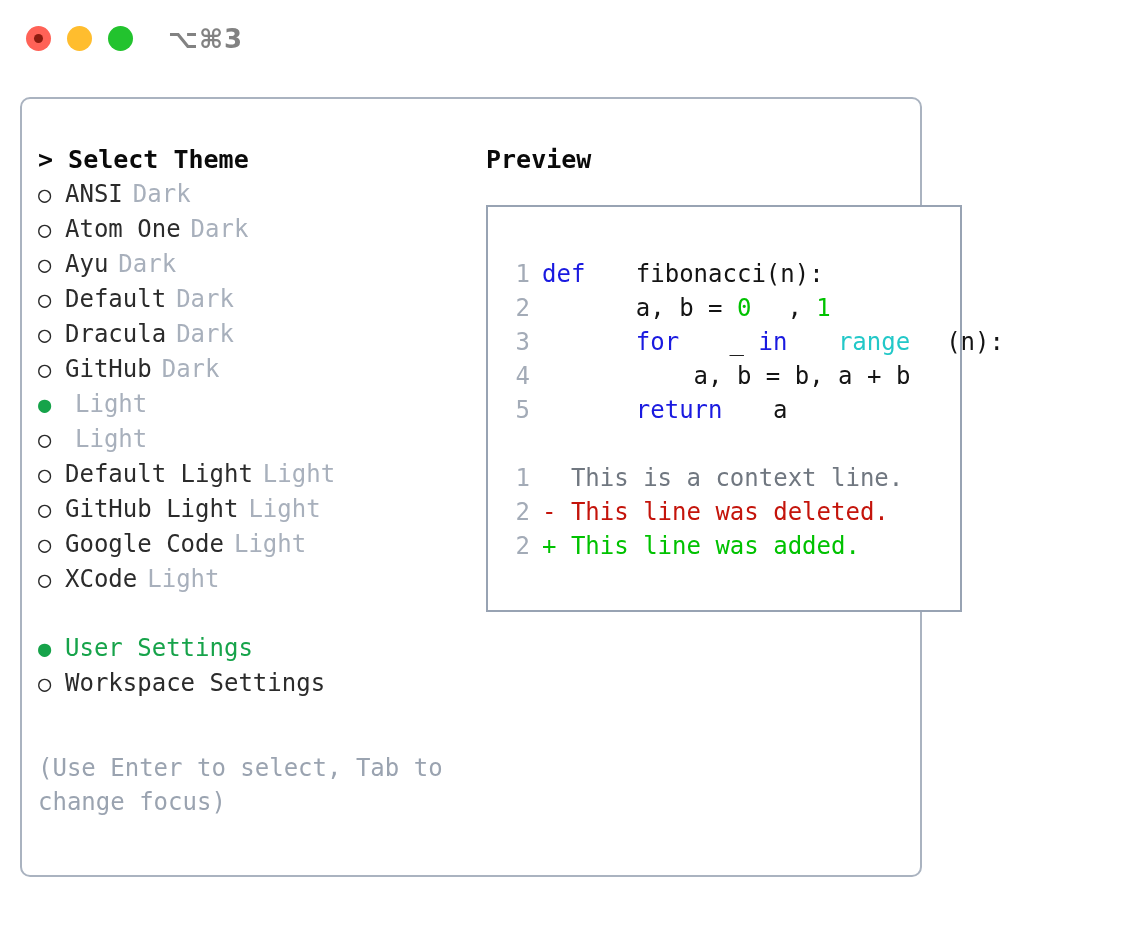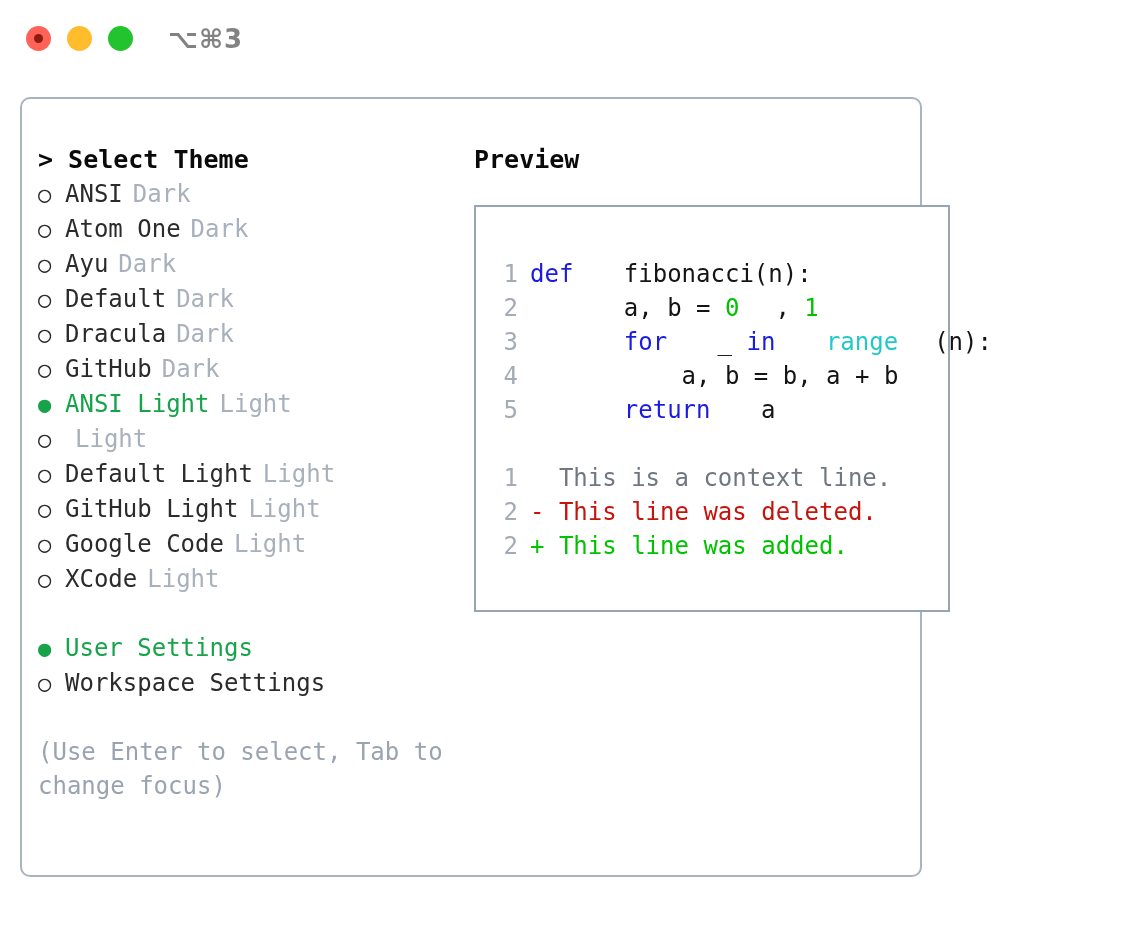--- a/index.html
+++ b/index.html
@@ -91,21 +91,21 @@
   }
 
   .col-left {
     position: absolute;
     left: 16px;
     top: 44px;
     width: 450px;
   }
   .col-right {
     position: absolute;
-    left: 452px;
+    left: 464px;
     top: 44px;
     width: 500px;
   }
 
   
   .heading {
     font-size: 25px;
     font-weight: 700;
     color: #0a0a0a;
     line-height: 34px;
@@ -141,21 +141,21 @@
   .sub-heading {
     font-size: 24px;
     font-weight: 700;
     color: #1a1a1a;
     line-height: 34px;
     padding-left: 27px;
     white-space: pre;
   }
 
   .hint {
-    margin-top: 34px;
+    margin-top: 50px;
     font-size: 24px;
     line-height: 34px;
     color: #9aa3b0;
     width: 420px;
     white-space: normal;
   }
 
   
   .preview-title {
     font-size: 25px;
@@ -222,21 +222,21 @@
       <div class="col-left">
         <div class="heading">&gt; Select Theme</div>
 
         <div id="theme-list">
             <div class="option-row"><span class="marker">○</span><span class="opt-name">ANSI</span><span class="opt-kind">Dark</span></div>
             <div class="option-row"><span class="marker">○</span><span class="opt-name">Atom One</span><span class="opt-kind">Dark</span></div>
             <div class="option-row"><span class="marker">○</span><span class="opt-name">Ayu</span><span class="opt-kind">Dark</span></div>
             <div class="option-row"><span class="marker">○</span><span class="opt-name">Default</span><span class="opt-kind">Dark</span></div>
             <div class="option-row"><span class="marker">○</span><span class="opt-name">Dracula</span><span class="opt-kind">Dark</span></div>
             <div class="option-row"><span class="marker">○</span><span class="opt-name">GitHub</span><span class="opt-kind">Dark</span></div>
-            <div class="option-row selected"><span class="marker sel">●</span><span class="opt-name">ANSI Light</span><span class="opt-kind">Light</span></div>
+            <div class="option-row selected"><span class="marker sel">●</span><span class="opt-kind">Light</span></div>
             <div class="option-row"><span class="marker">○</span><span class="opt-kind">Light</span></div>
             <div class="option-row"><span class="marker">○</span><span class="opt-name">Default Light</span><span class="opt-kind">Light</span></div>
             <div class="option-row"><span class="marker">○</span><span class="opt-name">GitHub Light</span><span class="opt-kind">Light</span></div>
             <div class="option-row"><span class="marker">○</span><span class="opt-name">Google Code</span><span class="opt-kind">Light</span></div>
             <div class="option-row"><span class="marker">○</span><span class="opt-name">XCode</span><span class="opt-kind">Light</span></div>
           </div>
 
         <div class="section-gap"></div>
 
 

